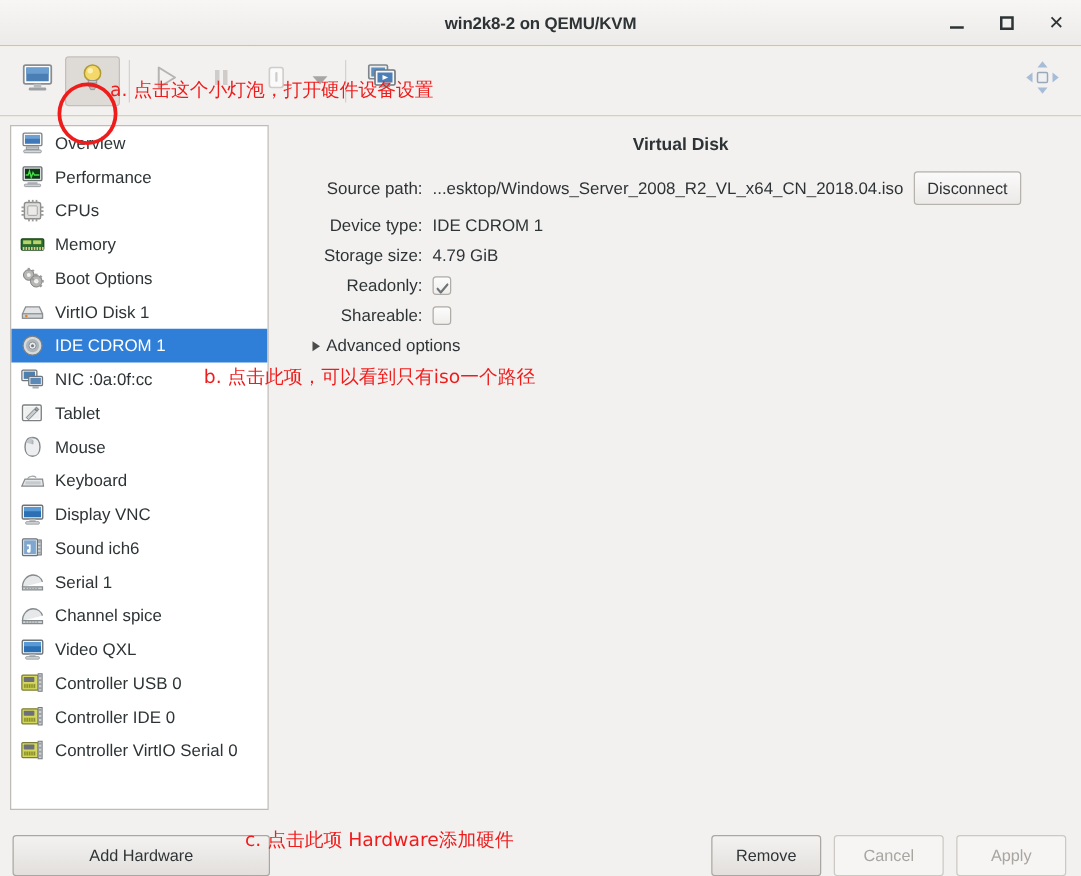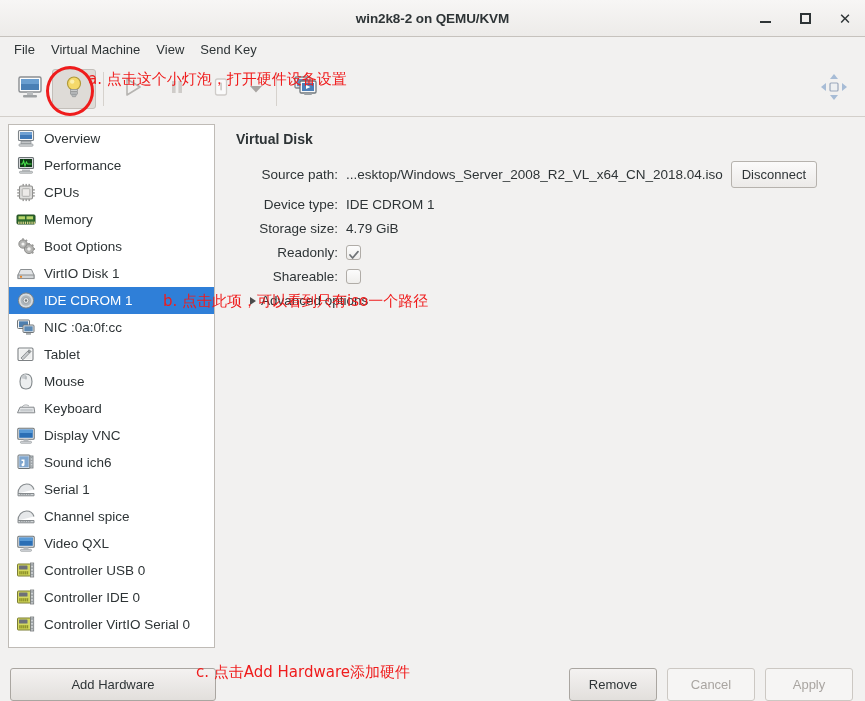--- a/index.html
+++ b/index.html
@@ -157,20 +157,21 @@
     flex: 1 1 auto;
     padding: 12px 12px 0 12px;
     min-width: 0;
     position: relative;
   }
   #panel-title {
     font-size: 14px;
     font-weight: bold;
     color: #2e3436;
     margin: 2px 0 14px 2px;
+    text-align: center;
   }
   .field-row {
     display: flex;
     align-items: center;
     margin-bottom: 9px;
     font-size: 13.5px;
     color: #2e3436;
   }
   .field-label {
     width: 112px;
@@ -259,21 +260,21 @@
   
   .annot {
     position: absolute;
     color: #ef1c1c;
     font-size: 15px;
     font-family: "DejaVu Sans", "Liberation Sans", sans-serif;
     white-space: nowrap;
     pointer-events: none;
     z-index: 50;
   }
-  #annot-a { left: 88px; top: 70px; }
+  #annot-a { left: 88px; top: 63px; }
   #annot-b { left: 163px; top: 292px; }
   #annot-c { left: 196px; top: 663px; }
   #red-ellipse {
     position: absolute;
     left: 46px; top: 66px;
     width: 48px; height: 50px;
     border: 3px solid #ef1c1c;
     border-radius: 50%;
     z-index: 51;
     pointer-events: none;
@@ -290,26 +291,20 @@
       <div class="win-btn">
           <span class="glyph-min"></span>
         </div>
       <div class="win-btn">
           <span class="glyph-max"></span>
         </div>
       <div class="win-btn glyph-close">✕</div>
     </div>
   </div>
 
-  <div id="menubar">
-    <div class="menu-item">File</div>
-    <div class="menu-item">Virtual Machine</div>
-    <div class="menu-item">View</div>
-    <div class="menu-item">Send Key</div>
-  </div>
 
   <div id="toolbar">
 
     <div class="tb-btn">
       <span>
         <svg width="26" height="24" viewBox="0 0 26 24">
           <rect x="2" y="2" width="22" height="15" rx="1.5" fill="#fdfdfd" stroke="#8a8d90" stroke-width="1.4"></rect>
           <rect x="4" y="4" width="18" height="11" fill="#4a7fb5"></rect>
           <rect x="4" y="4" width="18" height="5" fill="#6a9ed0"></rect>
           <rect x="10" y="17" width="6" height="3" fill="#b9bcbe"></rect>
@@ -685,15 +680,15 @@
     <div id="footer-right">
       <button class="btn strong">Remove</button>
       <button class="btn disabled">Cancel</button>
       <button class="btn disabled">Apply</button>
     </div>
   </div>
 
   <div id="red-ellipse"></div>
   <div class="annot" id="annot-a">a. 点击这个小灯泡，打开硬件设备设置</div>
   <div class="annot" id="annot-b">b. 点击此项，可以看到只有iso一个路径</div>
-  <div class="annot" id="annot-c">c. 点击Add Hardware添加硬件</div>
+  <div class="annot" id="annot-c">c. 点击此项 Hardware添加硬件</div>
 
 </div>
 
 </body></html>

